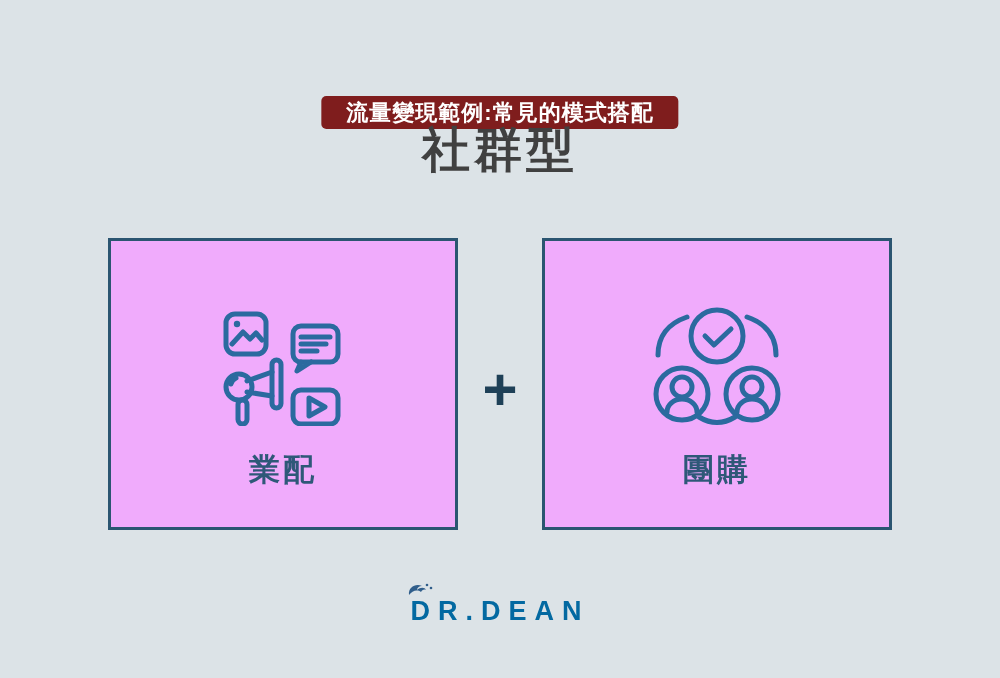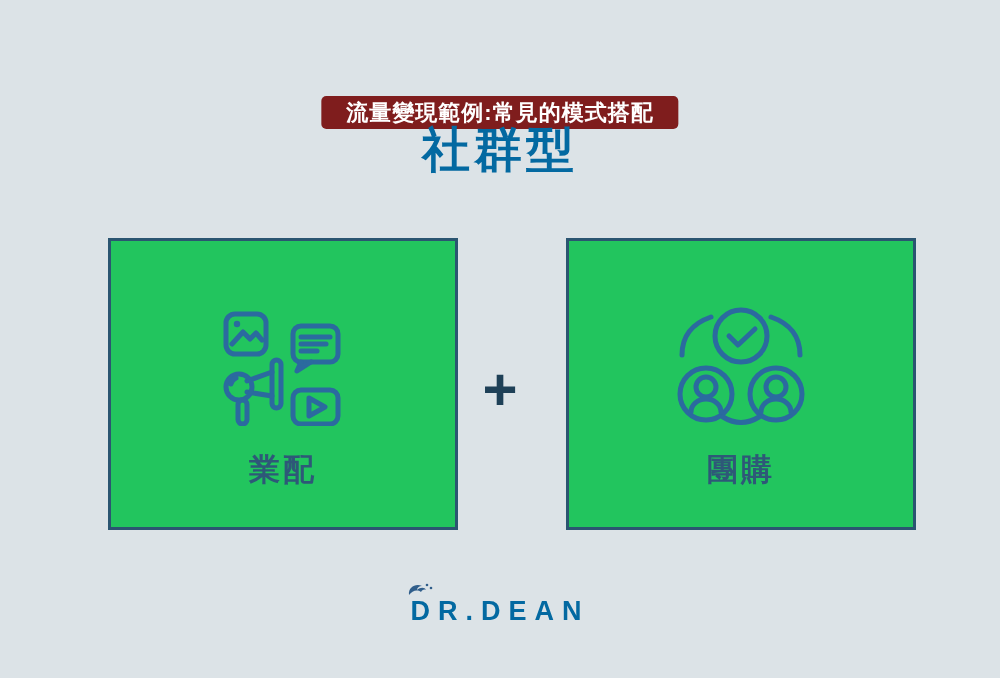--- a/index.html
+++ b/index.html
@@ -5,27 +5,27 @@
   html,body{margin:0;padding:0;}
   body{font-family:"Liberation Sans","DejaVu Sans",sans-serif;}
   .canvas{position:relative;width:1000px;height:678px;background:#dce3e7;overflow:hidden;}
 
   .banner{position:absolute;top:56px;left:50%;transform:translateX(-50%);
     background:#7f1d1d;color:#ffffff;height:33px;line-height:33px;
     padding:0 25px;border-radius:5px;font-size:22px;font-weight:700;
     letter-spacing:1px;white-space:nowrap;margin-top:40px;}
 
   .title{position:absolute;top:118px;left:0;width:100%;margin:0;text-align:center;
-    font-size:48px;font-weight:800;color:#0369a1;letter-spacing:4px;}
+    font-size:48px;font-weight:800;color:#404040;letter-spacing:4px;}
 
-  .card{position:absolute;top:238px;width:350px;height:292px;background:#22c55e;
+  .card{position:absolute;top:238px;width:350px;height:292px;background:#f0abfc;
     border:3px solid #2b5571;box-sizing:border-box;display:flex;flex-direction:column;
     align-items:center;padding-top:66px;}
   .card-left{left:108px;}
-  .card-right{left:566px;align-items:center;}
+  .card-right{left:542px;align-items:center;}
   .icon-box{height:122px;display:flex;align-items:center;justify-content:center;}
   .card-label{margin-top:20px;font-size:31px;font-weight:700;color:#2e5878;letter-spacing:3px;}
 
   .icon-stroke{stroke:#2b6a9f;fill:none;stroke-width:5;stroke-linecap:round;stroke-linejoin:round;}
   .icon-fill{fill:#2b6a9f;stroke:none;}
 
   .plus{position:absolute;left:500px;top:390px;transform:translate(-50%,-50%);
     font-size:60px;font-weight:700;color:#1e4057;line-height:1;}
 
   .footer-logo{position:absolute;top:582px;left:0;width:100%;display:flex;justify-content:center;}

